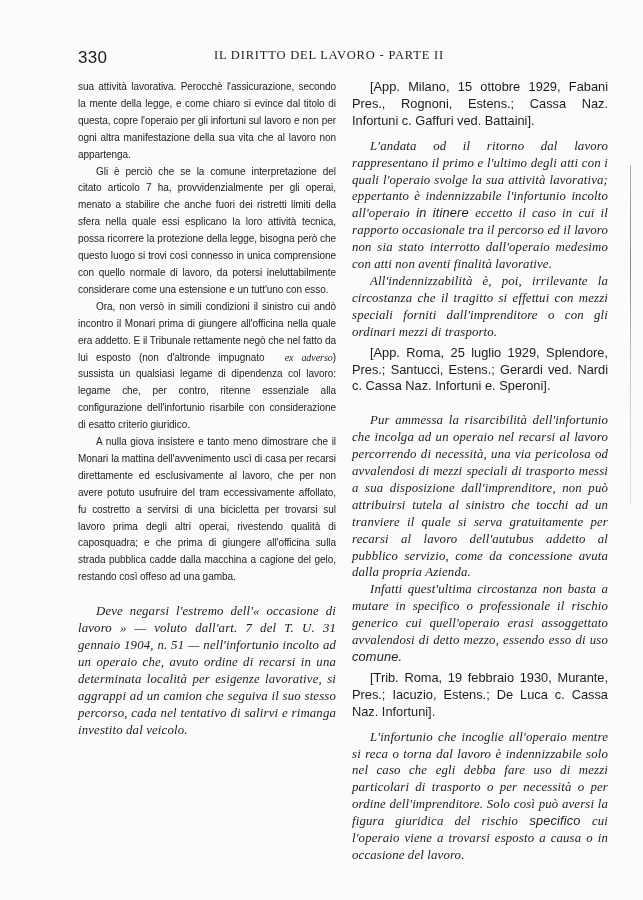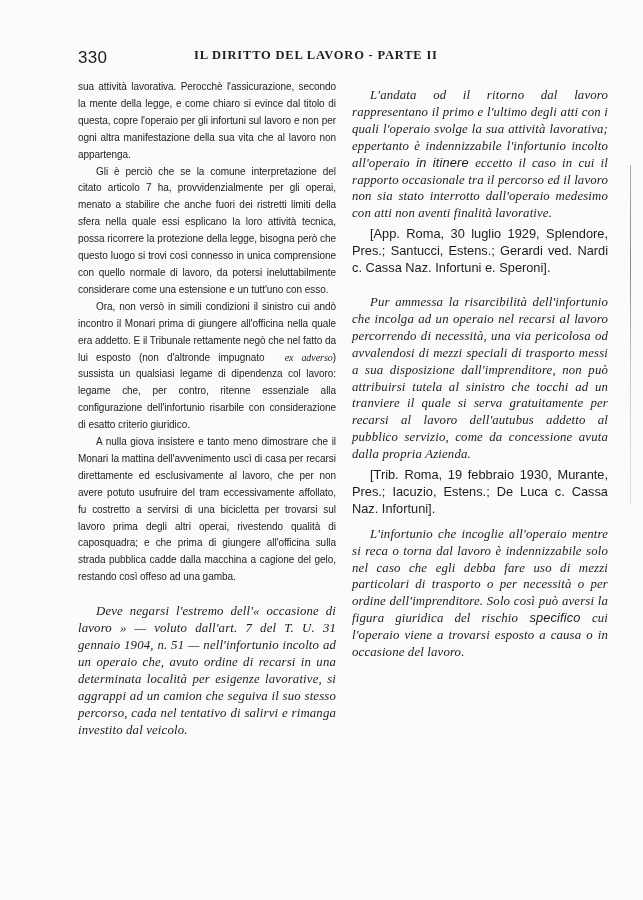--- a/index.html
+++ b/index.html
@@ -3,21 +3,21 @@
 <meta charset="utf-8">
 <style>
   html, body { margin: 0; padding: 0; }
   body {
     width: 643px; height: 900px; background: #fbfbf9; position: relative; overflow: hidden;
     font-family: "Liberation Serif", serif; color: #1c1c1c;
   }
   .page { position: absolute; inset: 0; }
   .header { position: absolute; top: 48px; left: 78px; width: 530px; height: 18px; font-size: 13px; }
   .page-num { position: absolute; left: 0; top: 0; font-family: "Liberation Sans", sans-serif; font-size: 17px; letter-spacing: 0.3px; }
-  .running-title { position: absolute; left: 116px; top: 0; font-family: "Liberation Serif", serif; font-size: 12.5px; letter-spacing: 0.8px; font-weight: bold; }
+  .running-title { position: absolute; left: 136px; top: 0; font-family: "Liberation Serif", serif; font-size: 12.5px; letter-spacing: 0.8px; font-weight: normal; }
   .col { position: absolute; top: 79px; font-size: 12.6px; line-height: 16.9px; text-align: justify; font-family: "Liberation Sans Narrow", "Liberation Sans", sans-serif; }
   .col.left { left: 78px; width: 258px; }
   .col.right { left: 352px; width: 256px; }
   .para { margin: 0; text-indent: 18px; }
   .para.noindent { text-indent: 0; }
   .gap { height: 17px; }
   .gap.small { height: 8px; }
   .ital { font-family: "Liberation Serif", serif; font-style: italic; font-weight: normal; font-size: 12.8px; letter-spacing: 0.15px; }
   .cite { font-family: "Liberation Sans", sans-serif; font-size: 12.8px; }
   .body-txt { font-family: "Liberation Sans", sans-serif; font-size: 10px; letter-spacing: -0.05px; }
@@ -37,26 +37,29 @@
   <div class="col left">
     <p class="para noindent body-txt">sua attività lavorativa. Perocchè l'assicurazione, secondo la mente della legge, e come chiaro si evince dal titolo di questa, copre l'operaio per gli infortuni sul lavoro e non per ogni altra manifestazione della sua vita che al lavoro non appartenga.</p>
     <p class="para body-txt">Gli è perciò che se la comune interpretazione del citato articolo 7 ha, provvidenzialmente per gli operai, menato a stabilire che anche fuori dei ristretti limiti della sfera nella quale essi esplicano la loro attività tecnica, possa ricorrere la protezione della legge, bisogna però che questo luogo si trovi così connesso in unica comprensione con quello normale di lavoro, da potersi ineluttabilmente considerare come una estensione e un tutt'uno con esso.</p>
     <p class="para body-txt"><span>Ora, non versò in simili condizioni il sinistro cui andò incontro il Monari prima di giungere all'officina nella quale era addetto. E il Tribunale rettamente negò che nel fatto da lui esposto (non d'altronde impugnato </span><em>ex adverso</em><span>) sussista un qualsiasi legame di dipendenza col lavoro: legame che, per contro, ritenne essenziale alla configurazione dell'infortunio risarbile con considerazione di esatto criterio giuridico.</span></p>
     <p class="para body-txt">A nulla giova insistere e tanto meno dimostrare che il Monari la mattina dell'avvenimento uscì di casa per recarsi direttamente ed esclusivamente al lavoro, che per non avere potuto usufruire del tram eccessivamente affollato, fu costretto a servirsi di una bicicletta per trovarsi sul lavoro prima degli altri operai, rivestendo qualità di caposquadra; e che prima di giungere all'officina sulla strada pubblica cadde dalla macchina a cagione del gelo, restando così offeso ad una gamba.</p>
     <div class="gap"></div>
     <p class="para ital">Deve negarsi l'estremo dell'« occasione di lavoro » — voluto dall'art. 7 del T. U. 31 gennaio 1904, n. 51 — nell'infortunio incolto ad un operaio che, avuto ordine di recarsi in una determinata località per esigenze lavorative, si aggrappi ad un camion che seguiva il suo stesso percorso, cada nel tentativo di salirvi e rimanga investito dal veicolo.</p>
   </div>
 
   <div class="col right">
+    <p class="para cite">[App. Milano, 15 ottobre 1929, Fabani Pres., Rognoni, Estens.; Cassa Naz. Infortuni c. Gaffuri ved. Battaini].</p>
     <div class="gap small"></div>
     <p class="para ital"><span>L'andata od il ritorno dal lavoro rappresentano il primo e l'ultimo degli atti con i quali l'operaio svolge la sua attività lavorativa; eppertanto è indennizzabile l'infortunio incolto all'operaio</span><span class="cite"> in itinere </span><span>eccetto il caso in cui il rapporto occasionale tra il percorso ed il lavoro non sia stato interrotto dall'operaio medesimo con atti non aventi finalità lavorative.</span></p>
+    <p class="para ital">All'indennizzabilità è, poi, irrilevante la circostanza che il tragitto si effettui con mezzi speciali forniti dall'imprenditore o con gli ordinari mezzi di trasporto.</p>
     <div class="gap small" style="height:4px"></div>
-    <p class="para cite">[App. Roma, 30 luglio 1929, Splendore, Pres.; Santucci, Estens.; Gerardi ved. Nardi c. Cassa Naz. Infortuni e. Speroni].</p>
+    <p class="para cite">[App. Roma, 25 luglio 1929, Splendore, Pres.; Santucci, Estens.; Gerardi ved. Nardi c. Cassa Naz. Infortuni e. Speroni].</p>
     <div class="gap"></div>
     <p class="para ital">Pur ammessa la risarcibilità dell'infortunio che incolga ad un operaio nel recarsi al lavoro percorrendo di necessità, una via pericolosa od avvalendosi di mezzi speciali di trasporto messi a sua disposizione dall'imprenditore, non può attribuirsi tutela al sinistro che tocchi ad un tranviere il quale si serva gratuitamente per recarsi al lavoro dell'autubus addetto al pubblico servizio, come da concessione avuta dalla propria Azienda.</p>
+    <p class="para ital"><span>Infatti quest'ultima circostanza non basta a mutare in specifico o professionale il rischio generico cui quell'operaio erasi assoggettato avvalendosi di detto mezzo, essendo esso di uso</span><span class="cite"> comune.</span></p>
     <div class="gap small" style="height:4px"></div>
     <p class="para cite">[Trib. Roma, 19 febbraio 1930, Murante, Pres.; Iacuzio, Estens.; De Luca c. Cassa Naz. Infortuni].</p>
     <div class="gap small"></div>
     <p class="para ital"><span>L'infortunio che incoglie all'operaio mentre si reca o torna dal lavoro è indennizzabile solo nel caso che egli debba fare uso di mezzi particolari di trasporto o per necessità o per ordine dell'imprenditore. Solo così può aversi la figura giuridica del rischio</span><span class="cite"> specifico </span><span>cui l'operaio viene a trovarsi esposto a causa o in occasione del lavoro.</span></p>
   </div>
 
   <div class="edge-line"></div>
 </div>
 
 </body></html>

